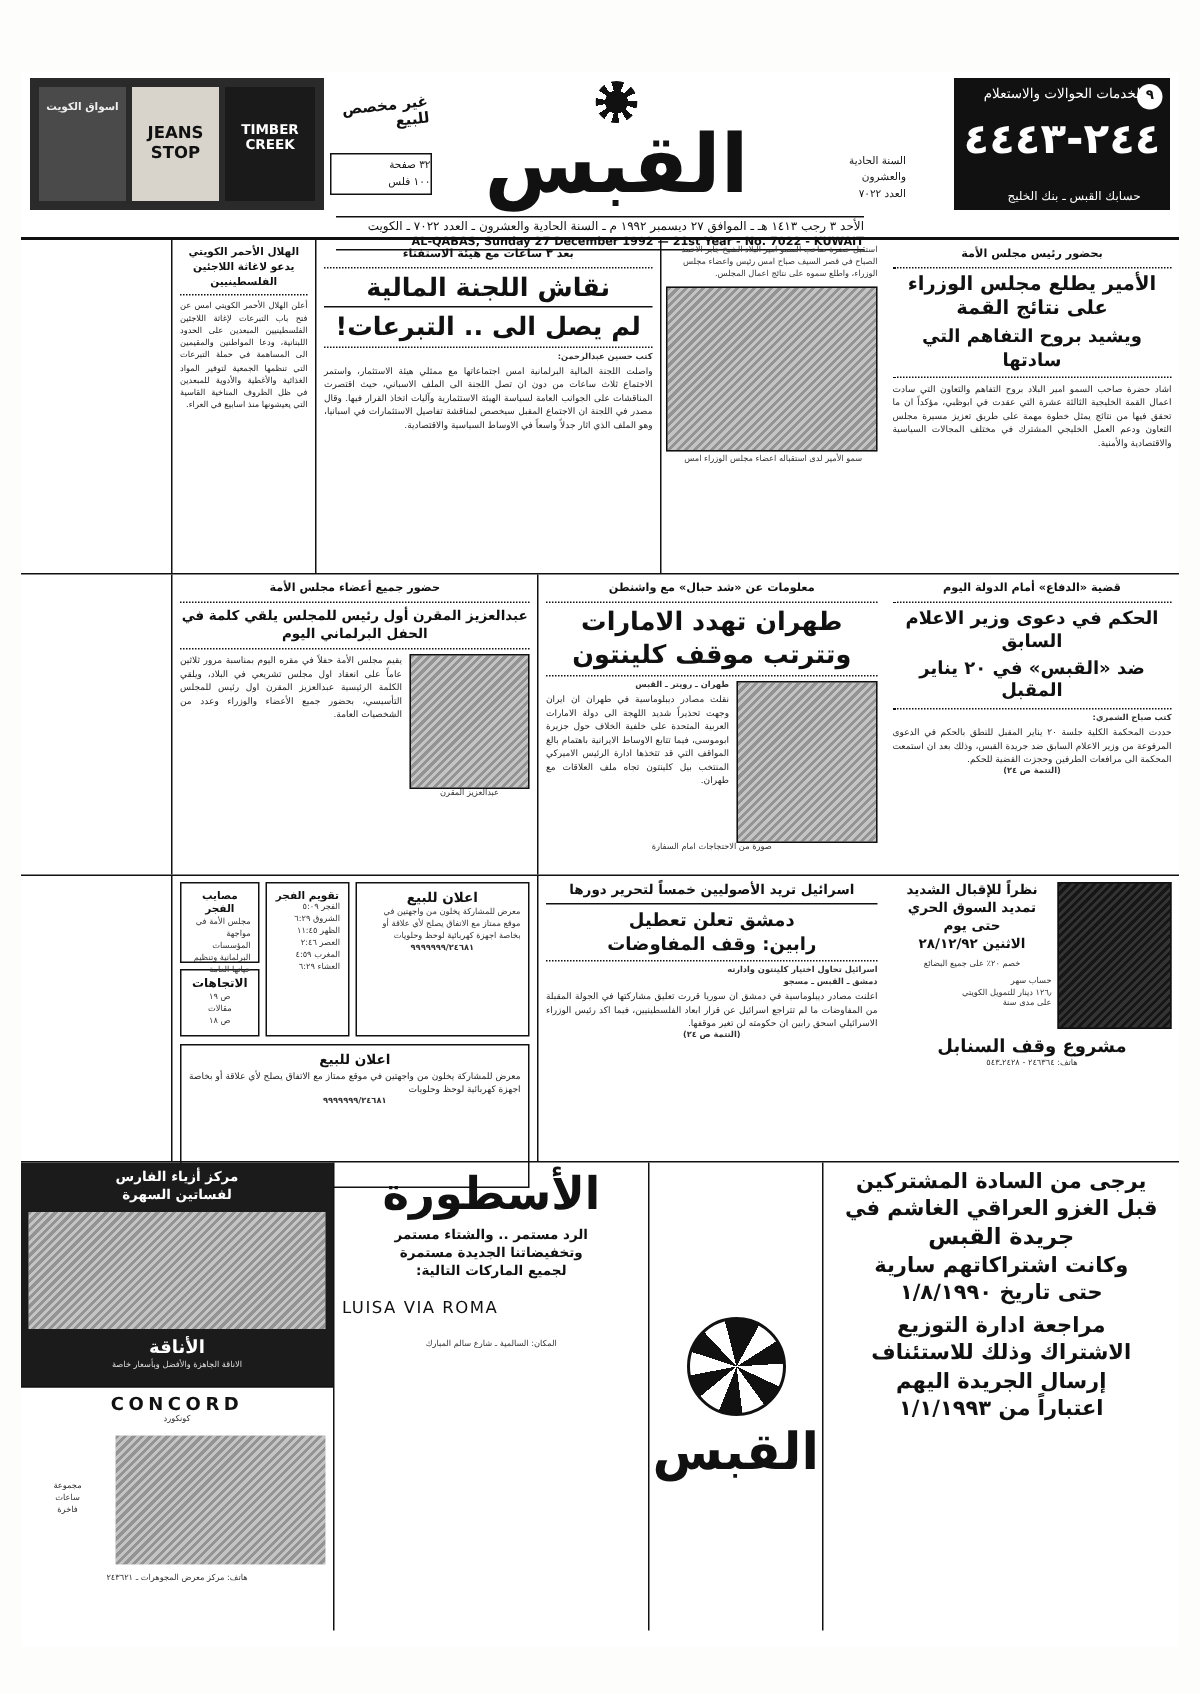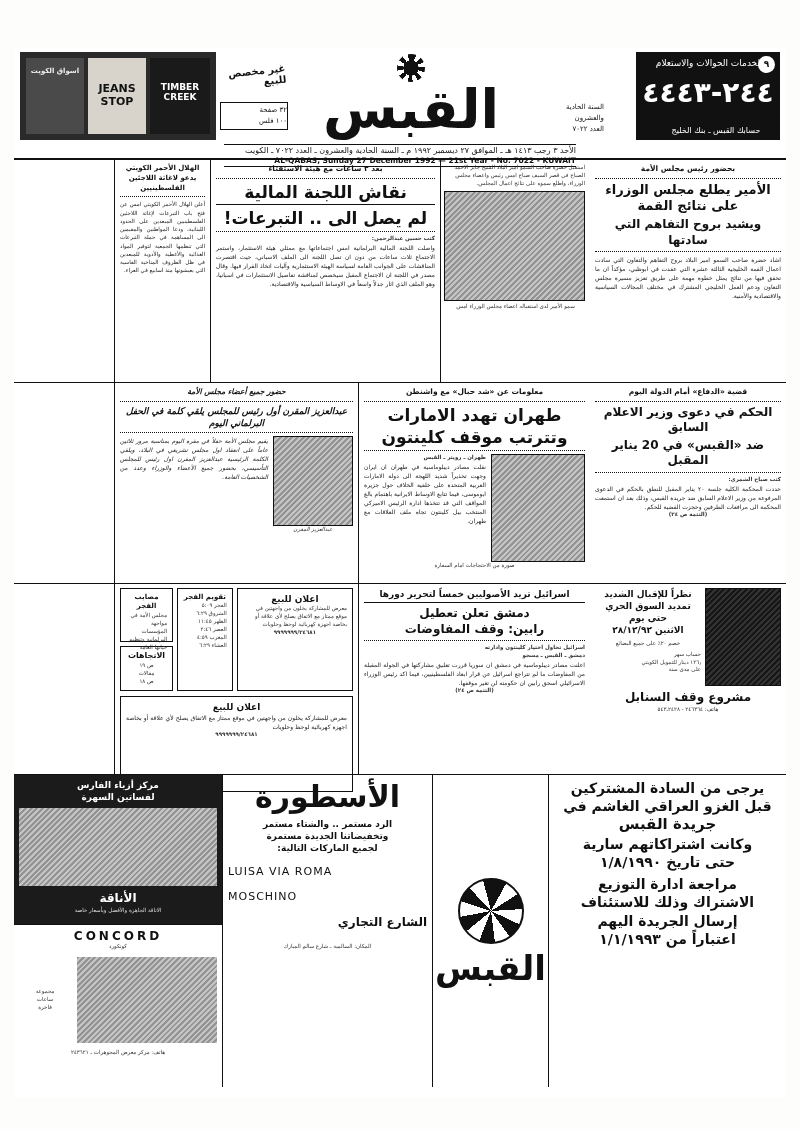--- a/index.html
+++ b/index.html
@@ -131,21 +131,21 @@
         <div class="bodytxt" style="font-size:5.5px;">أعلن الهلال الأحمر الكويتي امس عن فتح باب التبرعات لإغاثة اللاجئين الفلسطينيين المبعدين على الحدود اللبنانية، ودعا المواطنين والمقيمين الى المساهمة في حملة التبرعات التي تنظمها الجمعية لتوفير المواد الغذائية والأغطية والأدوية للمبعدين في ظل الظروف المناخية القاسية التي يعيشونها منذ اسابيع في العراء.</div>
       </div>
     </div>
 
     <div class="band flexrow" style="height:200px;">
 
       <div class="cell ar" style="width:196px;">
         <div class="kicker">قضية «الدفاع» أمام الدولة اليوم</div>
         <div class="divider-dot"></div>
         <div class="hdl-md">الحكم في دعوى وزير الاعلام السابق</div>
-        <div class="hdl-md" style="margin-top:2px;">ضد «القبس» في 20 يناير المقبل</div>
+        <div class="hdl-md" style="margin-top:2px;">ضد «القبس» في ٢٠ يناير المقبل</div>
         <div class="divider-dot"></div>
         <div class="tiny" style="font-weight:bold;">كتب صباح الشمري:</div>
         <div class="bodytxt">حددت المحكمة الكلية جلسة ٢٠ يناير المقبل للنطق بالحكم في الدعوى المرفوعة من وزير الاعلام السابق ضد جريدة القبس، وذلك بعد ان استمعت المحكمة الى مرافعات الطرفين وحجزت القضية للحكم.</div>
         <div class="tiny" style="text-align:center;font-weight:bold;">(التتمة ص ٢٤)</div>
       </div>
 
       <div class="cell ar col-sep" style="width:232px;">
         <div class="kicker">معلومات عن «شد حبال» مع واشنطن</div>
         <div class="divider-dot"></div>
         <div class="hdl-lg">طهران تهدد الامارات</div>
@@ -154,21 +154,21 @@
         <div style="display:flex;gap:5px;">
           <div class="photo boxed" style="width:92px;height:106px;"></div>
           <div style="flex:1;">
             <div class="tiny" style="font-weight:bold;">طهران ـ رويتر ـ القبس</div>
             <div class="bodytxt">نقلت مصادر ديبلوماسية في طهران ان ايران وجهت تحذيراً شديد اللهجة الى دولة الامارات العربية المتحدة على خلفية الخلاف حول جزيرة ابوموسى، فيما تتابع الاوساط الايرانية باهتمام بالغ المواقف التي قد تتخذها ادارة الرئيس الاميركي المنتخب بيل كلينتون تجاه ملف العلاقات مع طهران.</div>
           </div>
         </div>
         <div class="tiny" style="text-align:center;">صورة من الاحتجاجات امام السفارة</div>
       </div>
 
-      <div class="cell ar col-sep" style="width:244px;font-style:italic;">
+      <div class="cell ar col-sep" style="width:244px;">
         <div class="kicker">حضور جميع أعضاء مجلس الأمة</div>
         <div class="divider-dot"></div>
         <div class="hdl-sm">عبدالعزيز المقرن أول رئيس للمجلس يلقي كلمة في الحفل البرلماني اليوم</div>
         <div class="divider-dot"></div>
         <div style="display:flex;gap:5px;">
           <div>
             <div class="photo face boxed" style="width:78px;height:88px;"></div>
             <div class="tiny" style="text-align:center;">عبدالعزيز المقرن</div>
           </div>
           <div class="bodytxt" style="flex:1;">يقيم مجلس الأمة حفلاً في مقره اليوم بمناسبة مرور ثلاثين عاماً على انعقاد اول مجلس تشريعي في البلاد، ويلقي الكلمة الرئيسية عبدالعزيز المقرن اول رئيس للمجلس التأسيسي، بحضور جميع الأعضاء والوزراء وعدد من الشخصيات العامة.</div>
@@ -263,22 +263,20 @@
         <div class="mh-arabic" style="font-size:34px;">القبس</div>
       </div>
 
       <div class="cell ar" style="width:210px;border-left:1px solid #111;">
         <div class="scriptlogo">الأسطورة</div>
         <div class="hdl-sm" style="margin-top:4px;">الرد مستمر .. والشتاء مستمر</div>
         <div class="hdl-sm">وتخفيضاتنا الجديدة مستمرة</div>
         <div class="hdl-sm" style="margin-bottom:6px;">لجميع الماركات التالية:</div>
         <div style="direction:ltr;text-align:left;font-size:11px;letter-spacing:1px;line-height:2.2;">
           <div>LUISA VIA ROMA</div>
-          <div>MOSCHINO</div>
-          <div class="ar" style="font-size:12px;font-weight:bold;">الشارع التجاري</div>
         </div>
         <div class="tiny" style="margin-top:8px;text-align:center;">المكان: السالمية ـ شارع سالم المبارك</div>
       </div>
 
       <div style="width:208px;">
         <div class="cell ar" style="height:150px;border-bottom:1px solid #111;position:relative;overflow:hidden;background:#1b1b1b;color:#fff;">
           <div class="hdl-sm" style="color:#fff;">مركز أزياء الفارس</div>
           <div class="hdl-sm" style="color:#fff;">لفساتين السهرة</div>
           <div class="photo" style="height:78px;margin:5px 0;"></div>
           <div class="hdl-md" style="color:#fff;">الأناقة</div>

